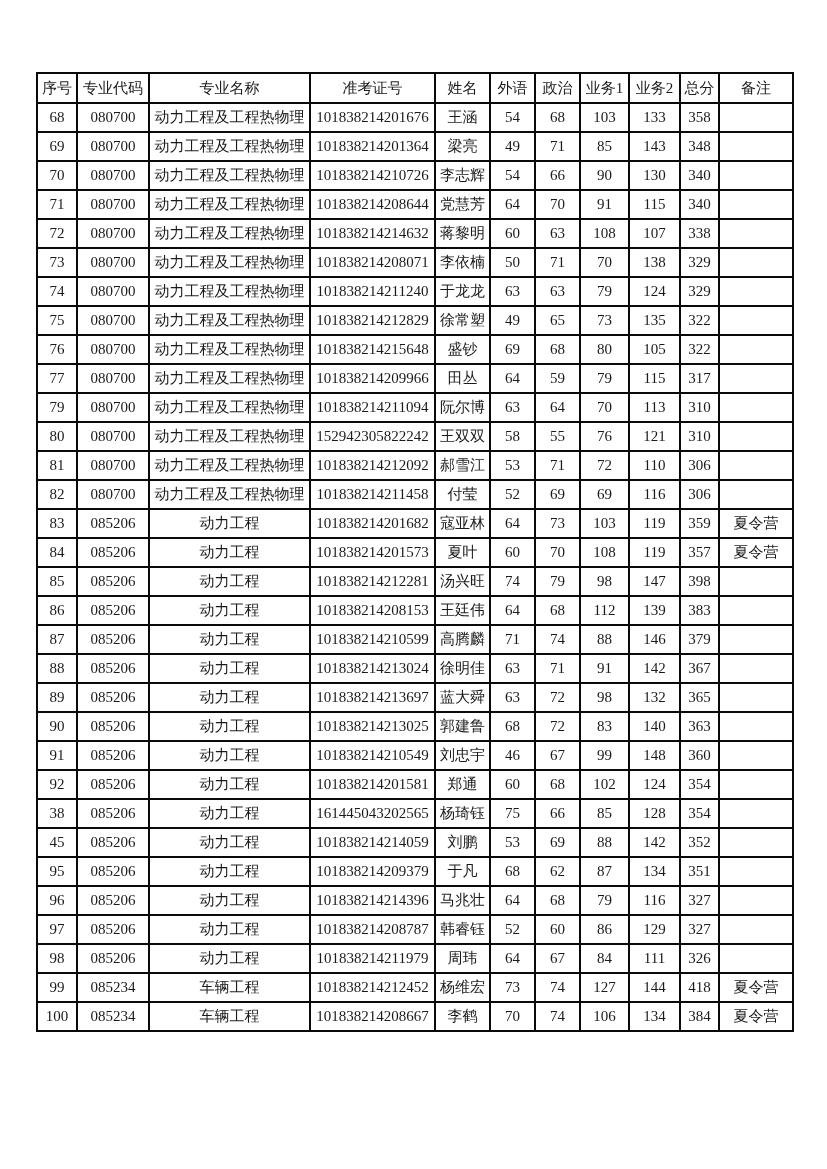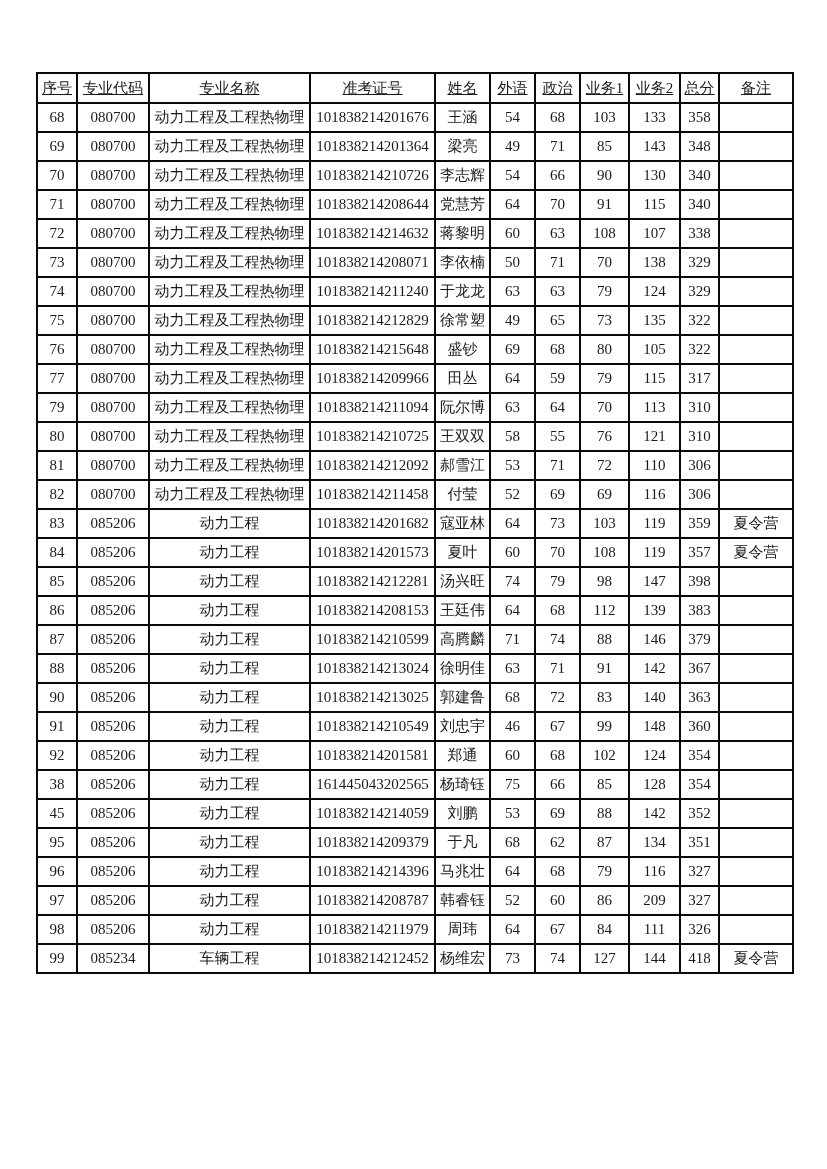--- a/index.html
+++ b/index.html
@@ -39,21 +39,20 @@
     font-family: "Liberation Serif", "DejaVu Serif", serif;
     font-size: 15px;
     font-weight: normal;
     color: #1a1a1a;
     white-space: nowrap;
     overflow: hidden;
     line-height: 1;
   }
   table.score-table th {
     height: 28px;
-    text-decoration: underline;
   }
 </style>
 </head>
 <body>
 
 <div class="page">
   <table class="score-table">
     <colgroup>
       <col style="width:40px">
       <col style="width:72px">
@@ -223,21 +222,21 @@
           <td>64</td>
           <td>70</td>
           <td>113</td>
           <td>310</td>
           <td></td>
         </tr>
         <tr>
           <td>80</td>
           <td>080700</td>
           <td>动力工程及工程热物理</td>
-          <td>101838214210725</td>
+          <td>152942305822242</td>
           <td>王双双</td>
           <td>58</td>
           <td>55</td>
           <td>76</td>
           <td>121</td>
           <td>310</td>
           <td></td>
         </tr>
         <tr>
           <td>81</td>
@@ -337,20 +336,33 @@
           <td>101838214213024</td>
           <td>徐明佳</td>
           <td>63</td>
           <td>71</td>
           <td>91</td>
           <td>142</td>
           <td>367</td>
           <td></td>
         </tr>
         <tr>
+          <td>89</td>
+          <td>085206</td>
+          <td>动力工程</td>
+          <td>101838214213697</td>
+          <td>蓝大舜</td>
+          <td>63</td>
+          <td>72</td>
+          <td>98</td>
+          <td>132</td>
+          <td>365</td>
+          <td></td>
+        </tr>
+        <tr>
           <td>90</td>
           <td>085206</td>
           <td>动力工程</td>
           <td>101838214213025</td>
           <td>郭建鲁</td>
           <td>68</td>
           <td>72</td>
           <td>83</td>
           <td>140</td>
           <td>363</td>
@@ -436,21 +448,21 @@
         </tr>
         <tr>
           <td>97</td>
           <td>085206</td>
           <td>动力工程</td>
           <td>101838214208787</td>
           <td>韩睿钰</td>
           <td>52</td>
           <td>60</td>
           <td>86</td>
-          <td>209</td>
+          <td>129</td>
           <td>327</td>
           <td></td>
         </tr>
         <tr>
           <td>98</td>
           <td>085206</td>
           <td>动力工程</td>
           <td>101838214211979</td>
           <td>周玮</td>
           <td>64</td>
@@ -466,15 +478,28 @@
           <td>车辆工程</td>
           <td>101838214212452</td>
           <td>杨维宏</td>
           <td>73</td>
           <td>74</td>
           <td>127</td>
           <td>144</td>
           <td>418</td>
           <td>夏令营</td>
         </tr>
+        <tr>
+          <td>100</td>
+          <td>085234</td>
+          <td>车辆工程</td>
+          <td>101838214208667</td>
+          <td>李鹤</td>
+          <td>70</td>
+          <td>74</td>
+          <td>106</td>
+          <td>134</td>
+          <td>384</td>
+          <td>夏令营</td>
+        </tr>
       </tbody>
   </table>
 </div>
 
 </body></html>

